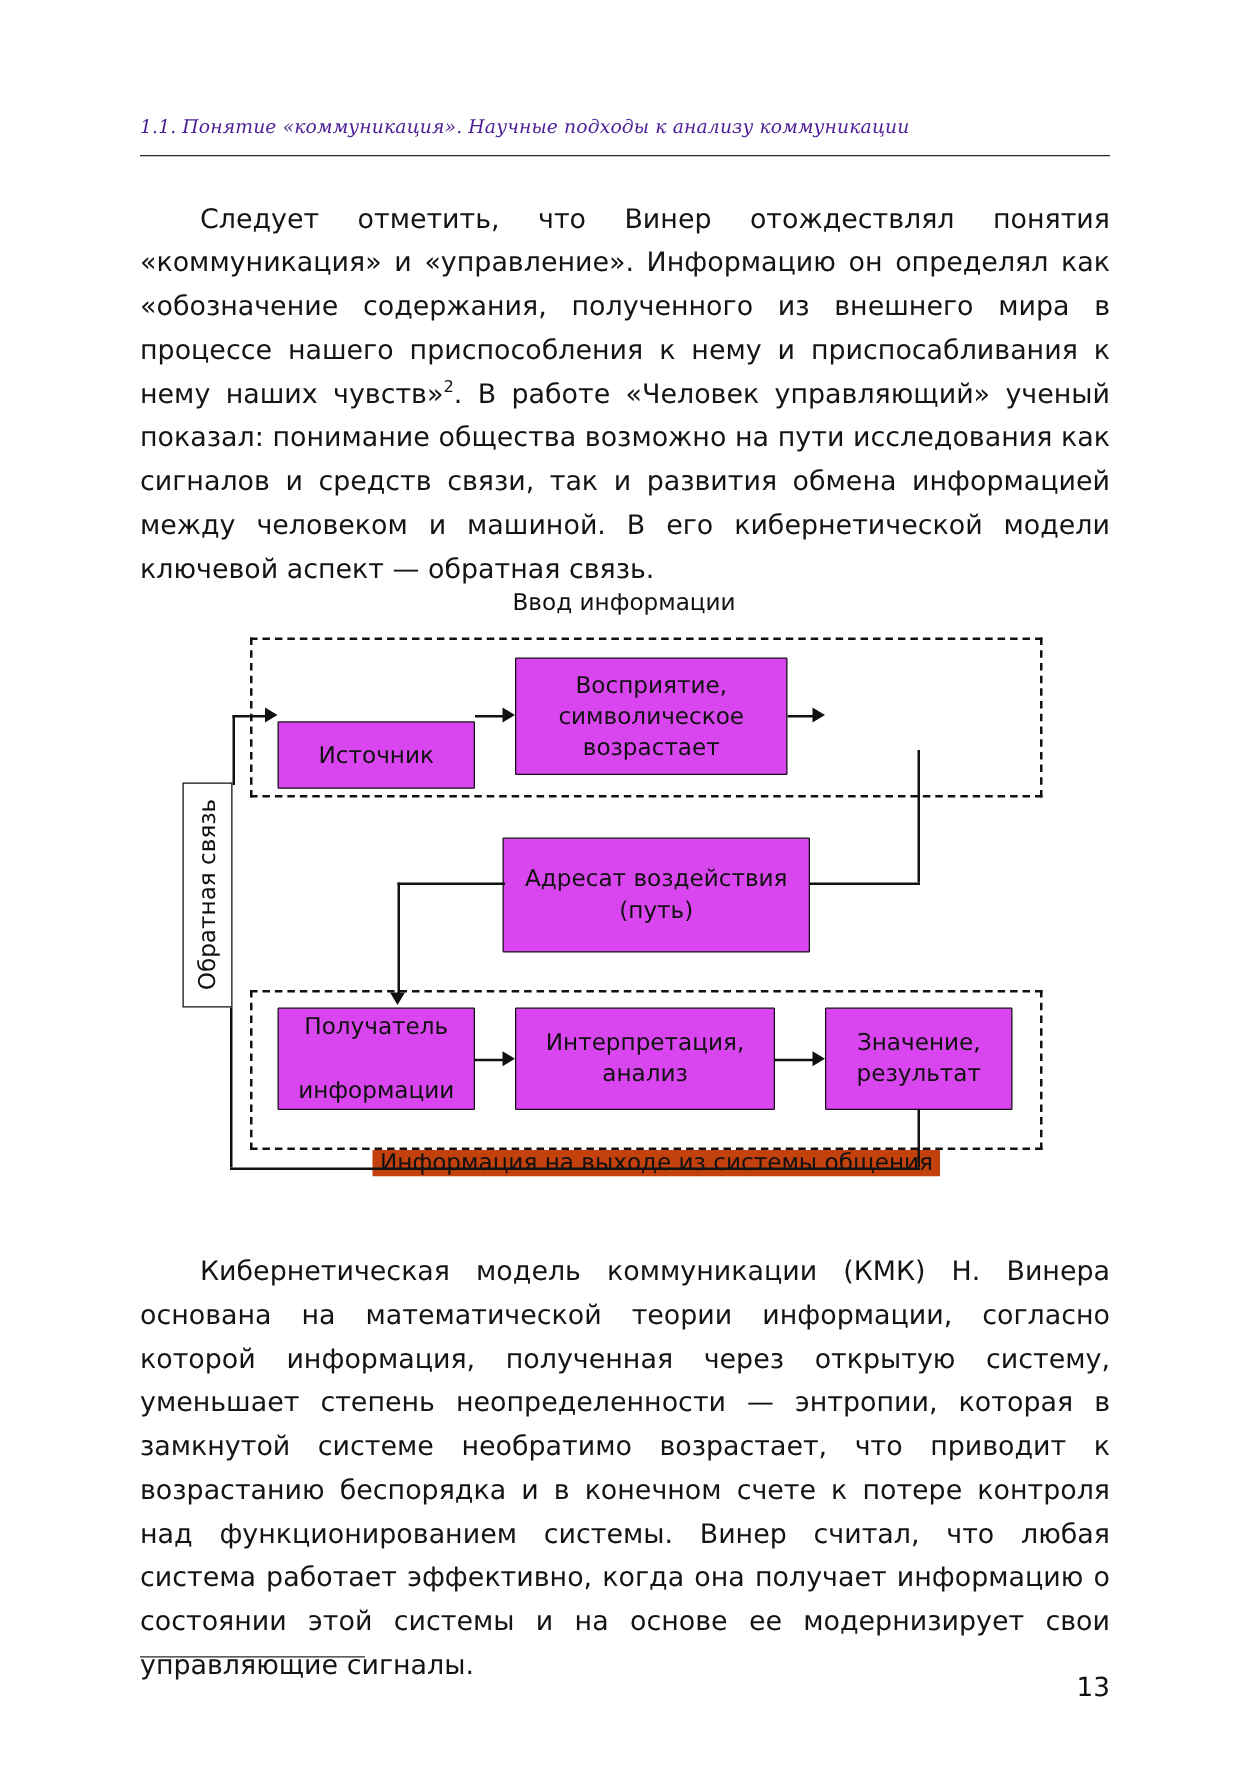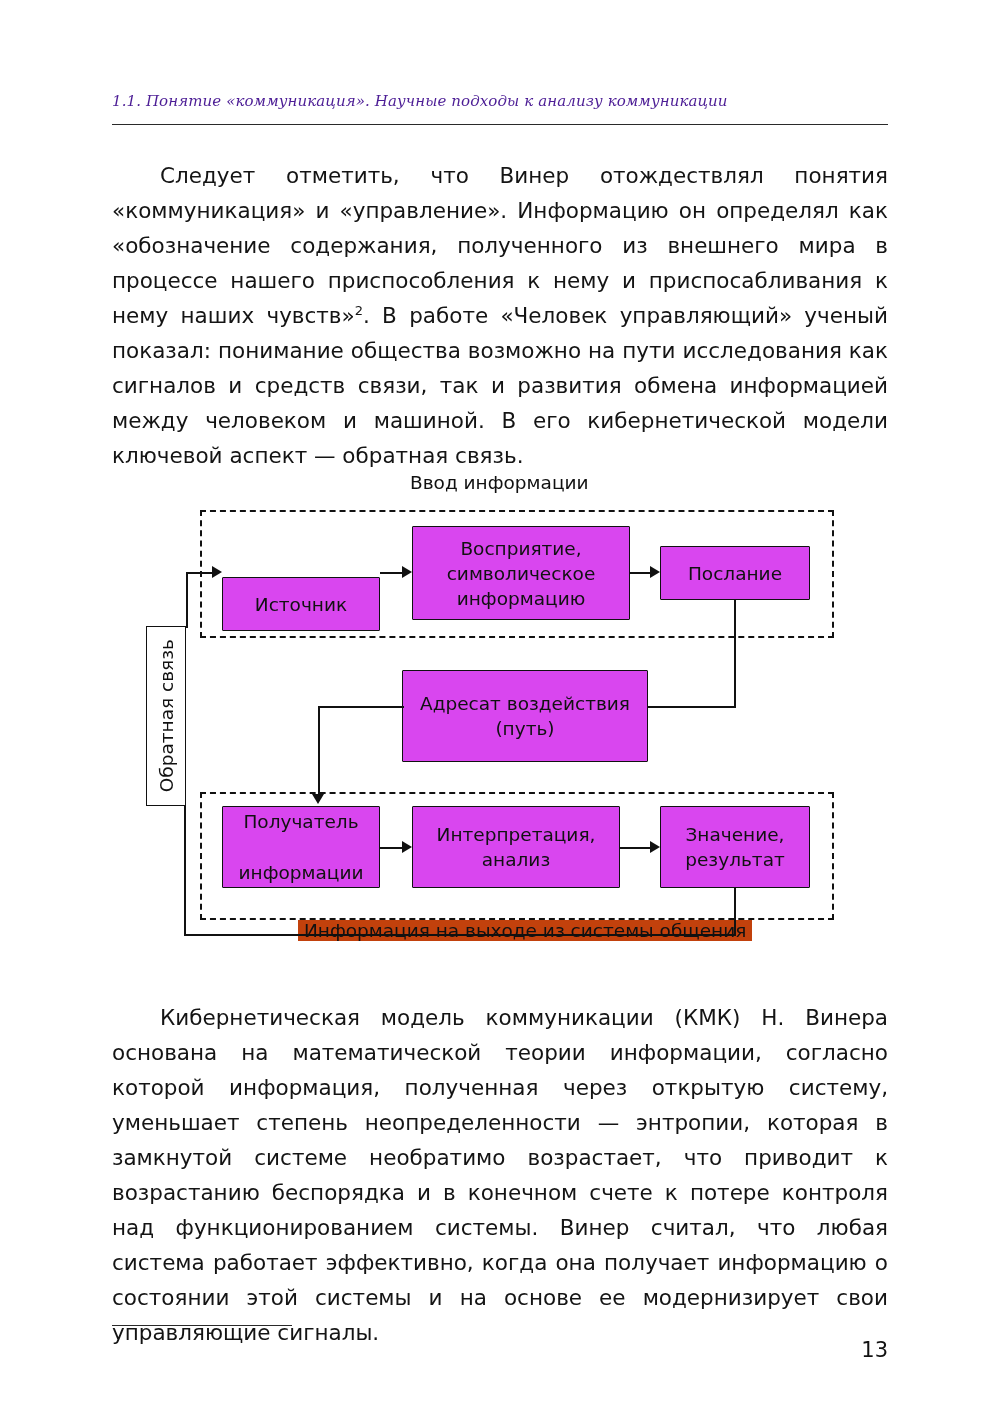--- a/index.html
+++ b/index.html
@@ -195,26 +195,23 @@
       <span>Обратная связь</span>
     </div>
 
     <div class="node" style="left:110px; top:78px; width:158px; height:54px;margin-top:31px;">
       <span>Источник</span>
     </div>
 
     <div class="node" style="left:300px; top:58px; width:218px; height:94px; flex-direction:column;">
       <span>Восприятие,</span>
       <span>символическое</span>
-      <span>информацию</span>
-    </div>
-
-    <div class="node" style="left:548px; top:78px; width:150px; height:54px;">
-      <span>Послание</span>
-    </div>
+      <span>возрастает</span>
+    </div>
+
 
     <div class="node" style="left:290px; top:202px; width:246px; height:92px; flex-direction:column;">
       <span>Адресат воздействия</span>
       <span>(путь)</span>
     </div>
 
     <div class="node" style="left:110px; top:338px; width:158px; height:82px; flex-direction:column;justify-content:space-between;">
       <span>Получатель</span>
       <span>информации</span>
     </div>

